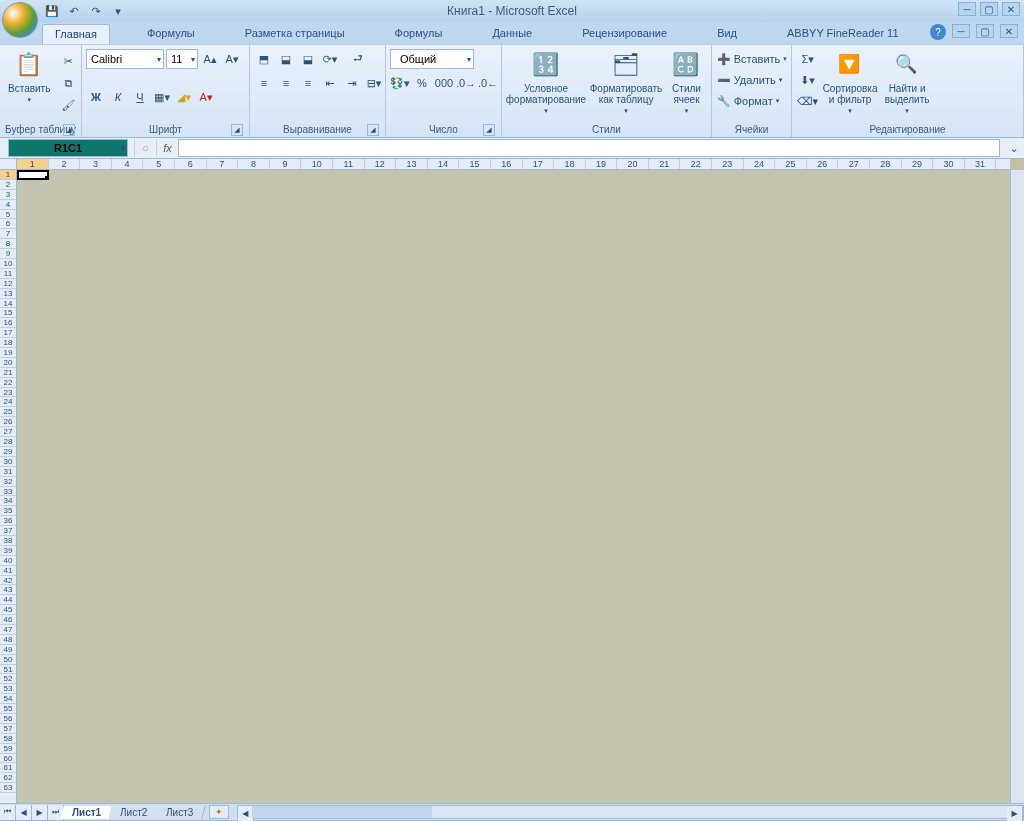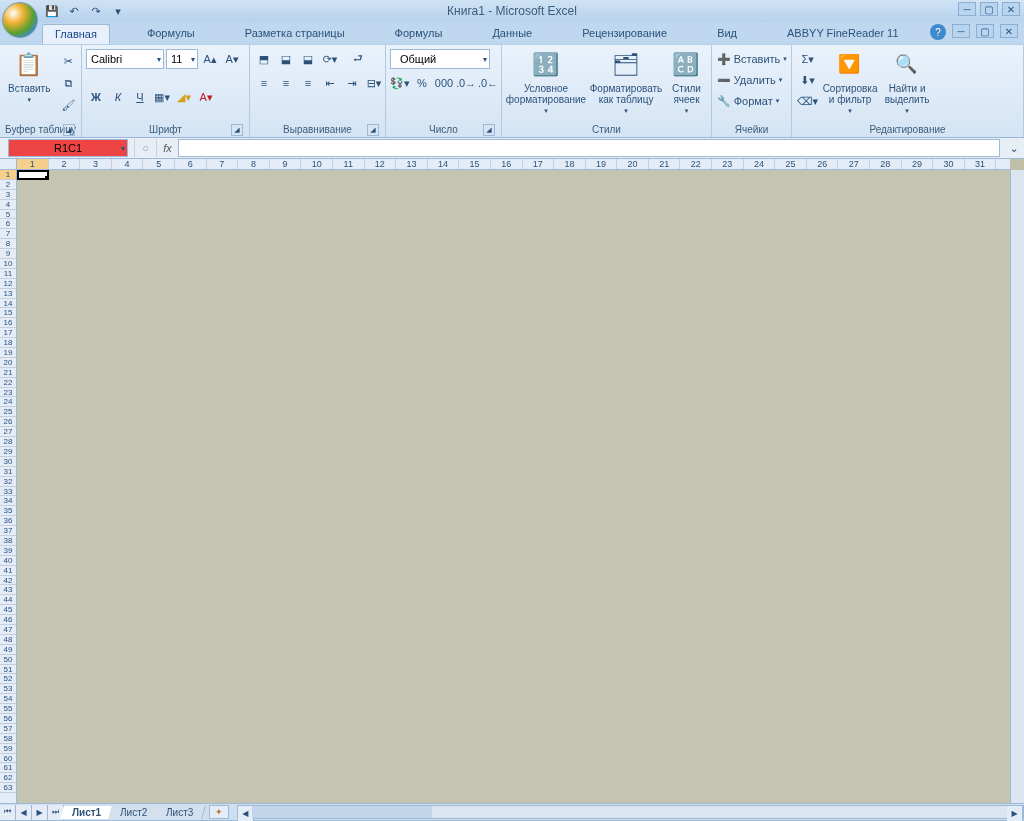--- a/index.html
+++ b/index.html
@@ -22,21 +22,21 @@
 .group-label { font-size:10px; color:#3d5c7a; text-align:center; padding:1px 0 2px; position:relative; }
 .dlg { position:absolute; right:2px; bottom:1px; width:12px; height:12px; border:1px solid #9db9d8; font-size:7px; display:flex; align-items:center; justify-content:center; color:#2c527a; }
 .big-btn { display:flex; flex-direction:column; align-items:center; gap:2px; padding:2px 4px; font-size:10px; color:#2c527a; text-align:center; line-height:1.1; }
 .big-btn .icon { width:32px; height:32px; display:flex; align-items:center; justify-content:center; font-size:22px; }
 .col { display:flex; flex-direction:column; gap:2px; }
 .row { display:flex; gap:2px; align-items:center; }
 .sm-btn { min-width:20px; height:20px; display:flex; align-items:center; justify-content:center; border:1px solid transparent; font-size:11px; color:#2c527a; }
 .combo { border:1px solid #9db9d8; background:#fff; height:20px; display:flex; align-items:center; padding:0 14px 0 4px; position:relative; font-size:11px; }
 .combo::after { content:"▾"; position:absolute; right:2px; font-size:8px; color:#2c527a; }
 .namebox-row { height:21px; background:#e8eef6; border-bottom:1px solid #9db9d8; display:flex; align-items:center; }
-.namebox { width:120px; height:18px; margin-left:8px; background:#ef4444; border:1px solid #9db9d8; display:flex; align-items:center; padding:0 4px; font-size:11px; justify-content:center; position:relative; }
+.namebox { width:120px; height:18px; margin-left:8px; background:#0f766e; border:1px solid #9db9d8; display:flex; align-items:center; padding:0 4px; font-size:11px; justify-content:center; position:relative;font-weight:bold; }
 .namebox::after { content:"▾"; position:absolute; right:2px; font-size:8px; color:#2c527a; }
 .fx-area { display:flex; align-items:center; flex:1; margin-left:6px; }
 .fx-btn { width:22px; height:18px; display:flex; align-items:center; justify-content:center; font-style:italic; font-size:11px; color:#5a5a5a; border-left:1px solid #c4d2e3; }
 .formula-bar { flex:1; background:#fff; border:1px solid #9db9d8; height:18px; margin-right:4px; }
 .grid-area { position:relative; height:644px; background:#c0c0a8; display:flex; }
 .corner { width:17px; height:11px; background:#e4ecf7; border-right:1px solid #9db9d8; border-bottom:1px solid #9db9d8; position:absolute; left:0; top:0; }
 .col-headers { position:absolute; left:17px; top:0; right:14px; height:11px; display:flex; background:#e4ecf7; border-bottom:1px solid #9db9d8; }
 .ch { width:31.6px; border-right:1px solid #c4cfdb; text-align:center; font-size:9px; color:#2c527a; line-height:11px; }
 .ch.sel { background:#f6d08a; }
 .row-headers { position:absolute; left:0; top:11px; width:17px; bottom:0; background:#e4ecf7; border-right:1px solid #9db9d8; }
@@ -153,21 +153,21 @@
         <div class="sm-btn">⊟▾</div>
       </div>
     </div>
       </div>
     <div class="group-label"><span>Выравнивание</span><div class="dlg">◢</div></div>
   </div>
 
   <div class="group" style="width:116px;">
     <div class="group-body">
         <div class="col" style="gap:4px;padding-top:2px;width:100%;">
-      <div class="combo" style="width:100px;padding-left:9px;">Общий</div>
+      <div class="combo" style="width:84px;padding-left:9px;">Общий</div>
       <div class="row">
         <div class="sm-btn">💱▾</div>
         <div class="sm-btn">%</div>
         <div class="sm-btn">000</div>
         <div class="sm-btn">.0→</div>
         <div class="sm-btn">.0←</div>
       </div>
     </div>
       </div>
     <div class="group-label"><span>Число</span><div class="dlg">◢</div></div>

